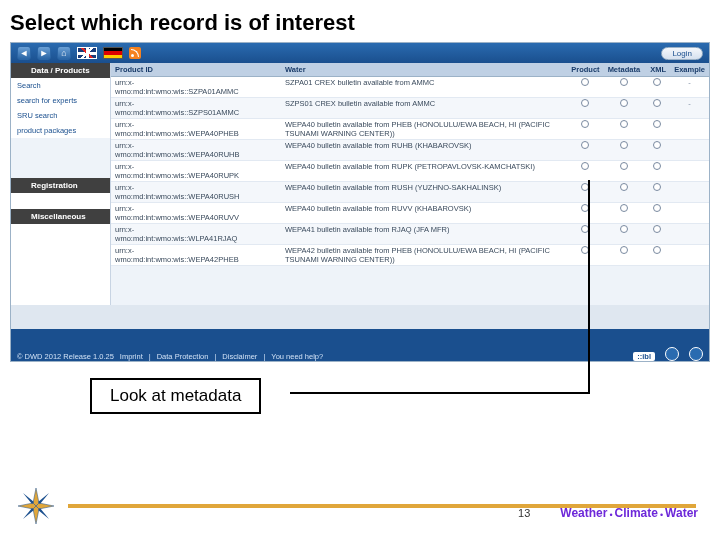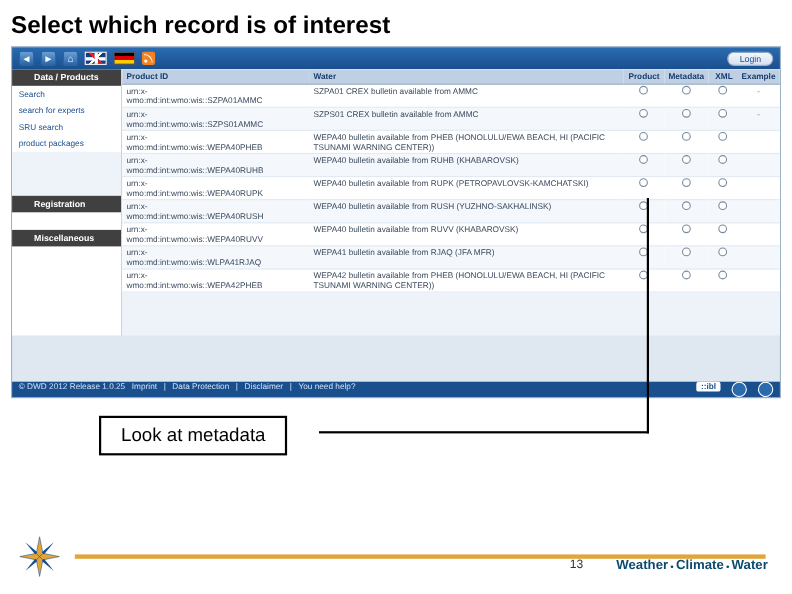--- a/index.html
+++ b/index.html
@@ -36,34 +36,34 @@
   .sp{height:40px;background:#eef3f9}
   .main{flex:1;overflow:hidden;background:#eef3f9}
   .prov{color:#6b7a8c;padding:3px 6px;font-size:8px}
   .tbl{width:100%;border-collapse:collapse;background:#fff;font-size:7.5px;color:#3a4a5c}
   .tbl th{background:#bfd0e4;color:#1a3c6a;text-align:left;padding:2px 4px;font-weight:bold;border-bottom:1px solid #9cb2c7}
   .tbl td{padding:1px 4px;border-bottom:1px solid #e2e9f2;vertical-align:top}
   .tbl tr:nth-child(even) td{background:#f4f7fb}
   .rdo{display:inline-block;width:8px;height:8px;border:1px solid #7a8aa0;border-radius:50%;background:#fff}
   .dash{color:#7a8aa0}
   
-  .ftr{position:absolute;left:0;right:0;bottom:0;height:14px;background:#1a4f8e;color:#cfe0f5;display:flex;align-items:flex-start;padding:0 6px;font-size:7.5px;gap:6px}
+  .ftr{position:absolute;left:0;right:0;bottom:0;height:32px;background:#1a4f8e;color:#cfe0f5;display:flex;align-items:flex-end;padding:0 6px;font-size:7.5px;gap:6px}
   .ftr .ibl{margin-left:auto;background:#fff;color:#1a4f8e;border-radius:2px;padding:0 4px;font-weight:bold}
   .ftr .rc{width:14px;height:14px;border-radius:50%;background:#2a6bb0;border:1px solid #fff;display:inline-block;margin-left:4px}
   
   .arrow-h{position:absolute;left:290px;top:392px;width:300px;height:2px;background:#000}
   .arrow-v{position:absolute;left:588px;top:180px;width:2px;height:214px;background:#000}
   .callout{position:absolute;left:90px;top:378px;border:2px solid #000;padding:6px 18px;font-size:17px;background:#fff}
   
   .sfoot{position:absolute;left:0;right:0;bottom:14px;display:flex;align-items:center;padding:0 16px;color:#1a4f8e;font-size:12px}
   .compass{width:40px;height:40px;position:relative;margin-right:12px}
   .compass svg{width:40px;height:40px}
   .oline{flex:1;height:4px;background:#e0a63a;margin:0 8px 0 0}
   .pg{font-size:11px;color:#333}
-  .wcw{display:flex;align-items:flex-end;gap:2px;font-size:12px;color:#0c4a6e;margin-left:16px}
+  .wcw{display:flex;align-items:flex-end;gap:2px;font-size:12px;color:#6d28d9;margin-left:16px}
   .wcw b{font-weight:bold}
   .wcw .dot{font-size:9px}
 </style>
 </head>
 <body>
 
 <div class="slide-title">Select which record is of interest</div>
 
 <div class="app">
 

